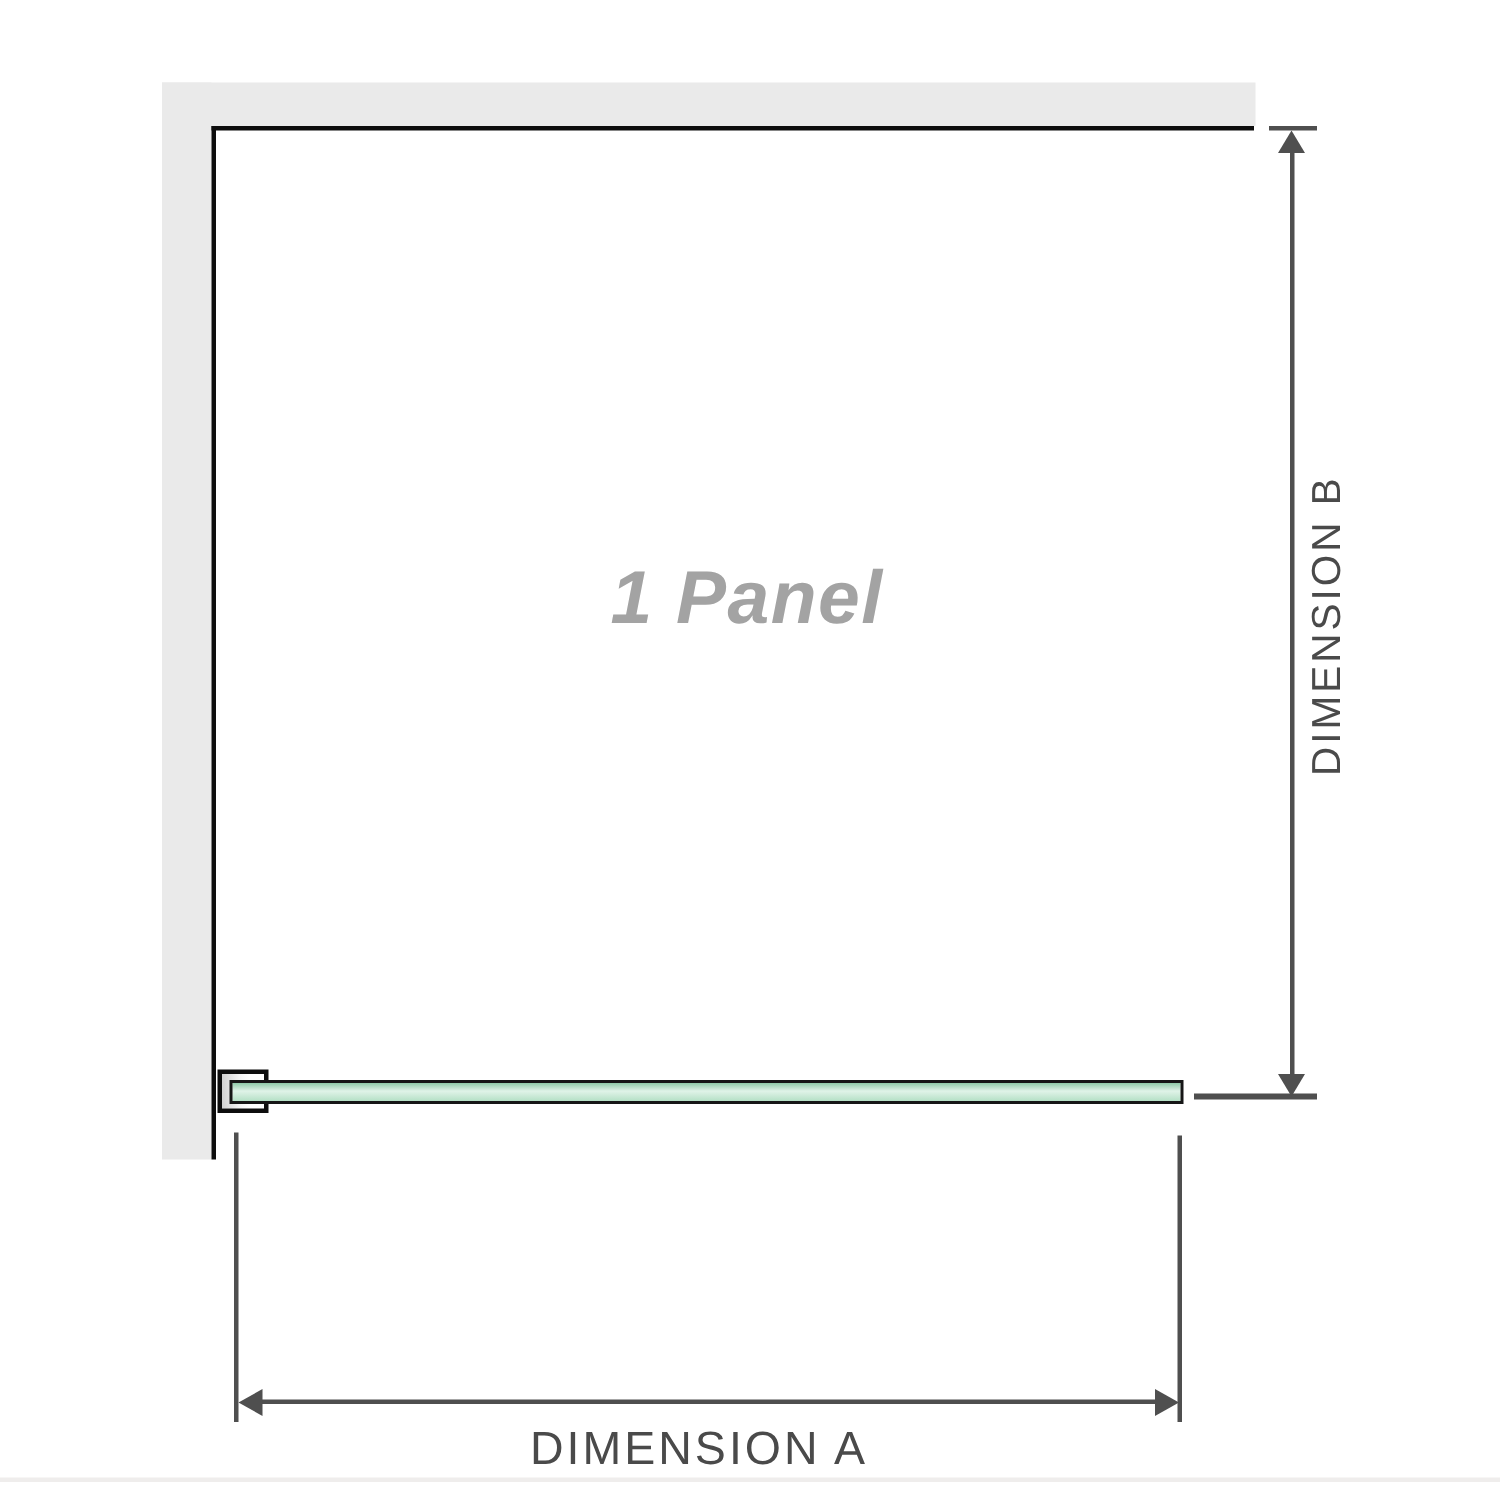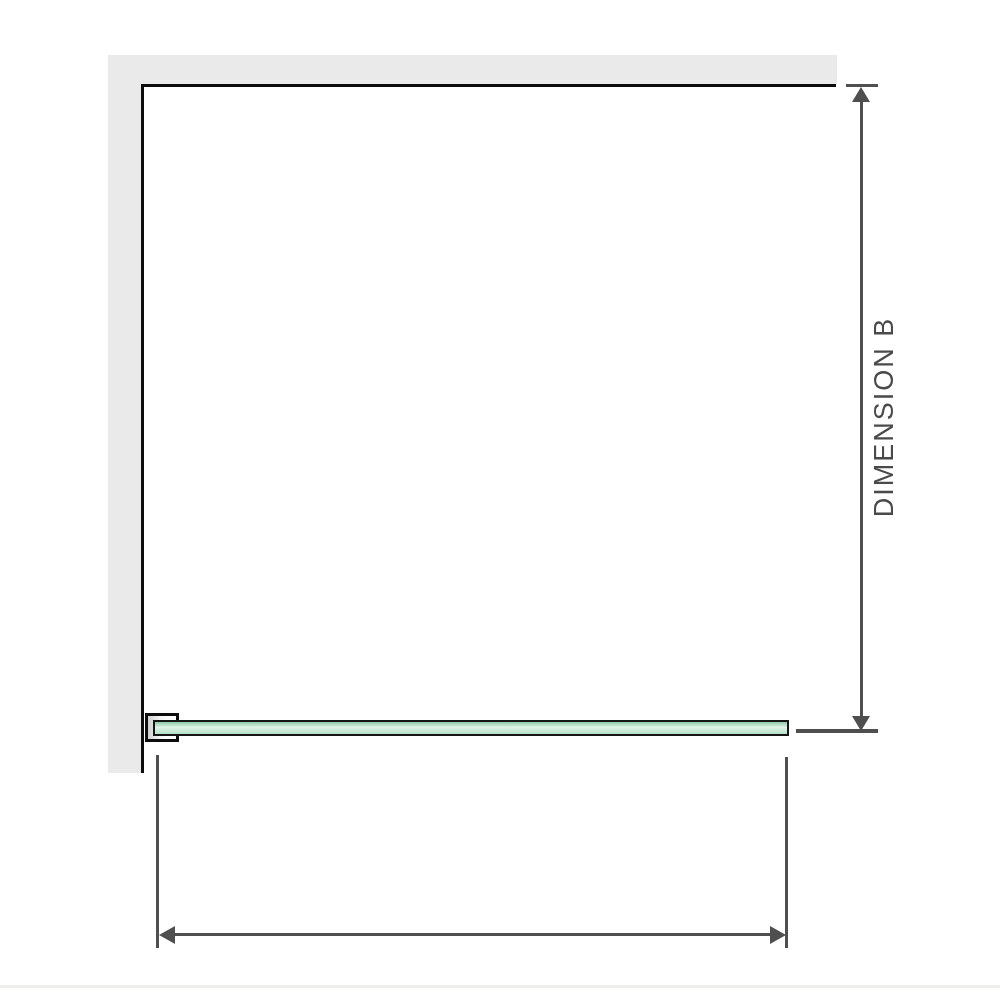--- a/index.html
+++ b/index.html
@@ -140,33 +140,35 @@
 <body>
 
 <div class="canvas">
 
   <div class="abs wall-top"></div>
   <div class="abs wall-left"></div>
 
   <div class="abs edge-top"></div>
   <div class="abs edge-left"></div>
 
+  <div class="abs panel-label">1 Panel</div>
 
   <div class="abs bracket"></div>
 
   <div class="abs glass"></div>
 
   <div class="abs cap-top"></div>
   <div class="abs cap-bottom"></div>
   <div class="abs dim-shaft-v"></div>
   <div class="abs arrow-up"></div>
   <div class="abs arrow-down"></div>
   <div class="abs dim-b-label">DIMENSION B</div>
 
   <div class="abs ext-left"></div>
   <div class="abs ext-right"></div>
   <div class="abs dim-shaft-h"></div>
   <div class="abs arrow-left"></div>
   <div class="abs arrow-right"></div>
+  <div class="abs dim-a-label">DIMENSION A</div>
 
   <div class="abs bottom-divider"></div>
 
 </div>
 
 </body></html>

